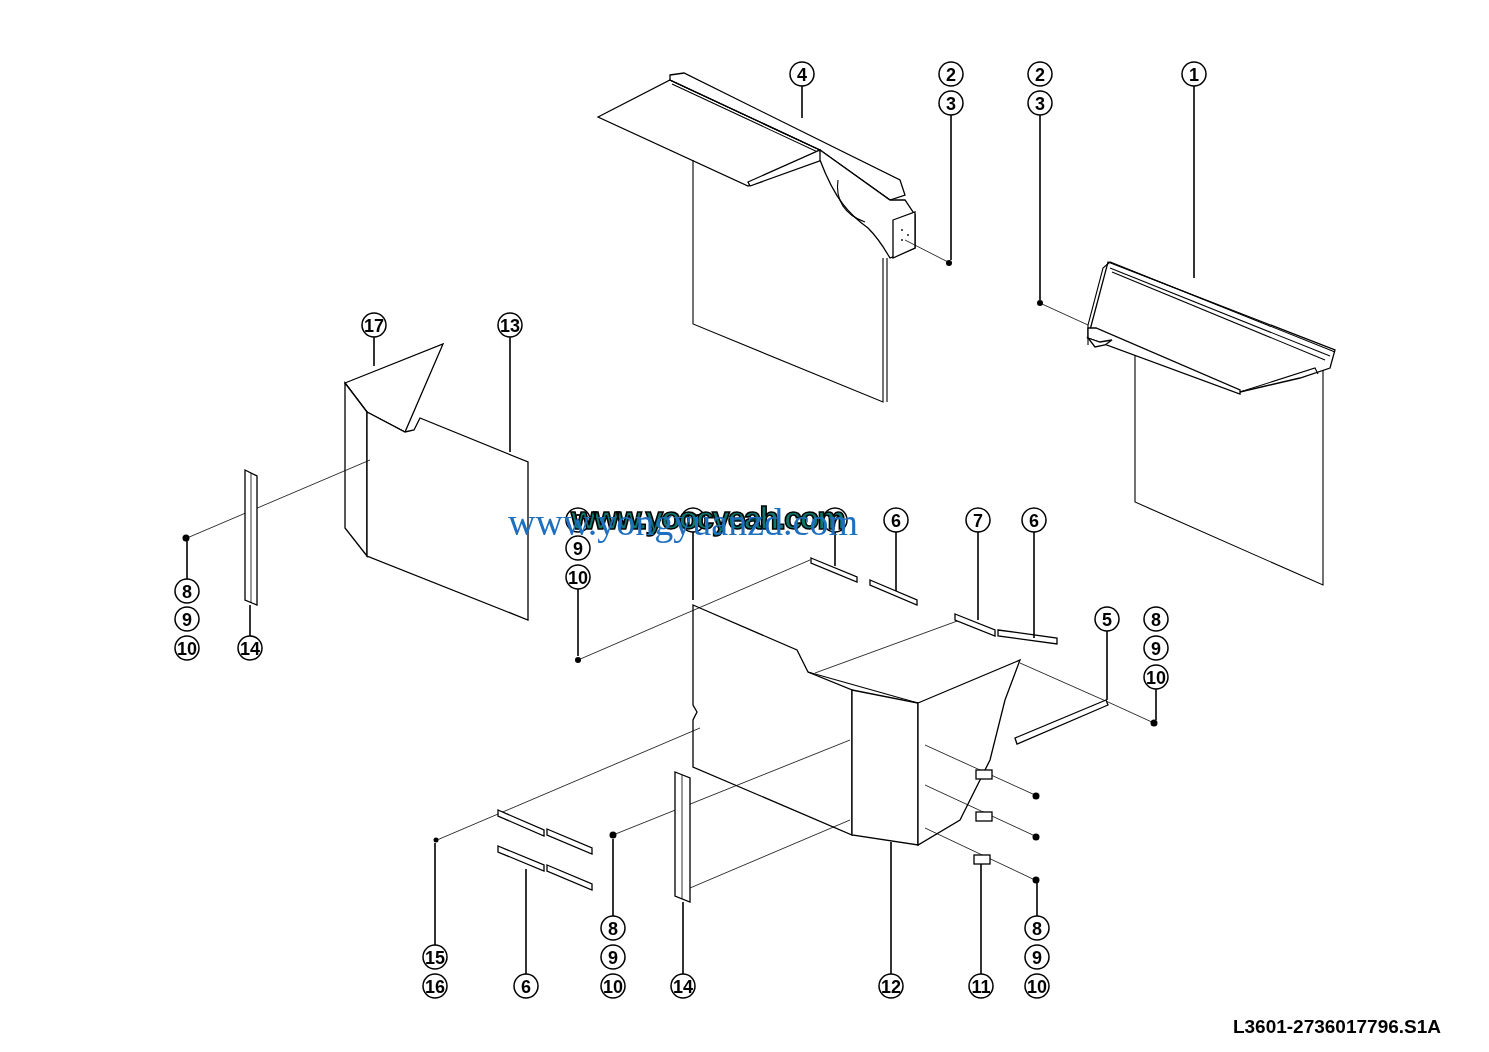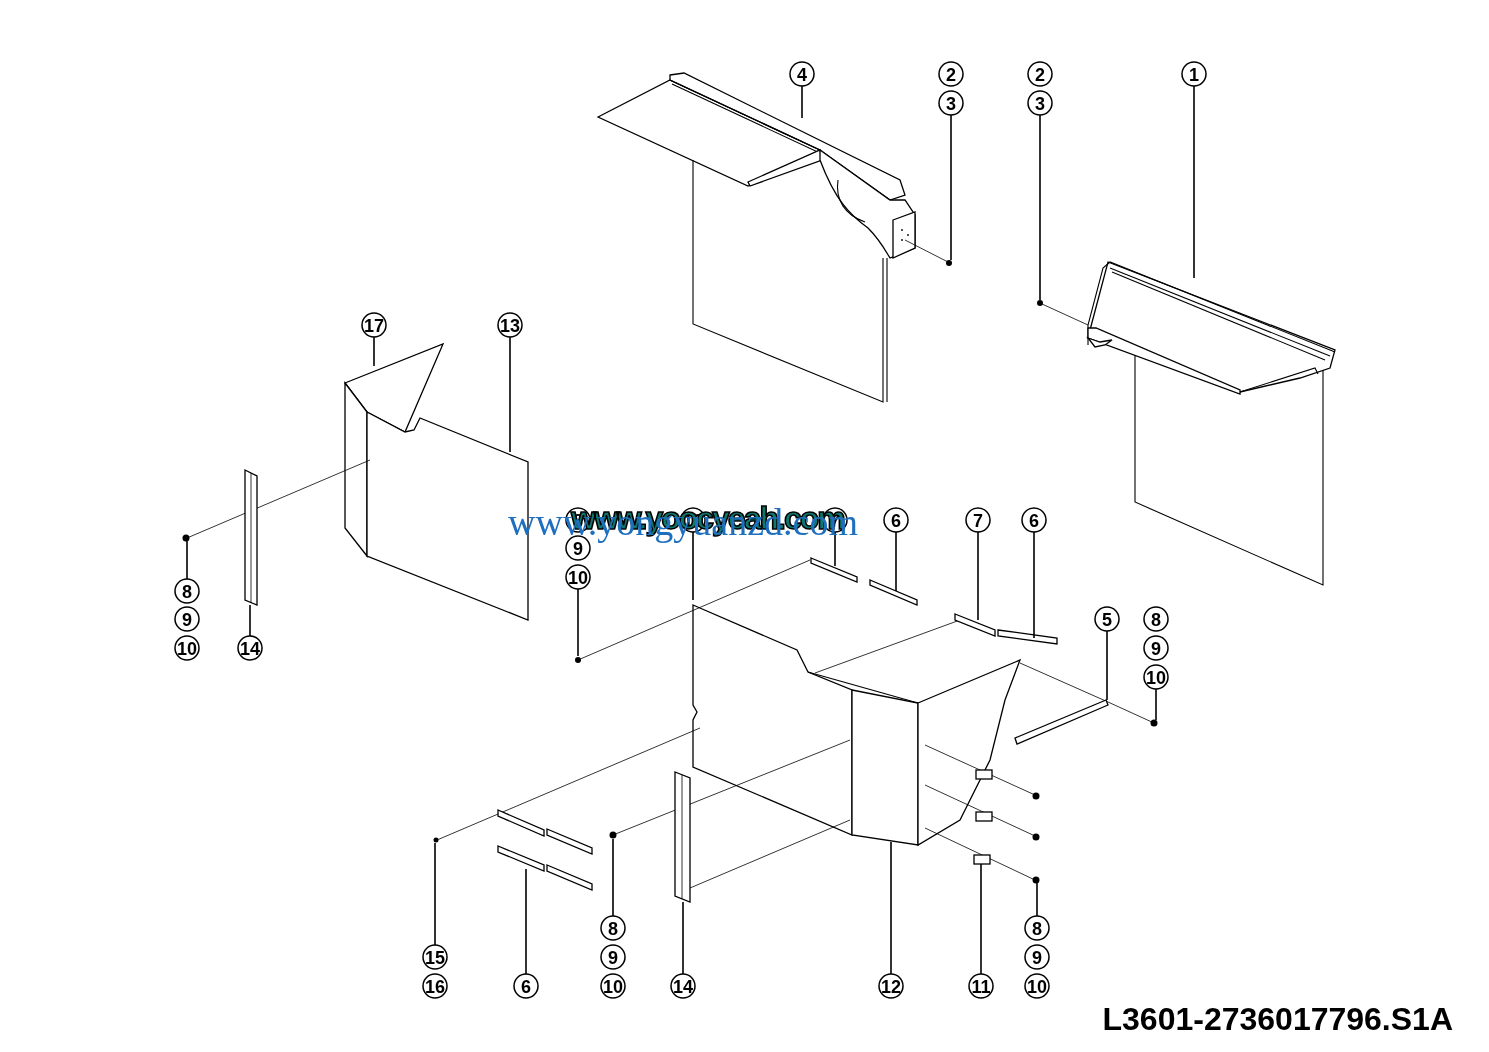--- a/index.html
+++ b/index.html
@@ -5,21 +5,21 @@
   html, body { margin: 0; padding: 0; background: #ffffff; }
   body { width: 1489px; height: 1052px; position: relative; overflow: hidden; font-family: "Liberation Sans", sans-serif; }
   #diagram { position: absolute; left: 0; top: 0; width: 1489px; height: 1052px; }
   .ln { stroke: #000; fill: none; stroke-width: 1.1; }
   .lead { stroke: #000; fill: none; stroke-width: 1.6; }
   .panel { stroke: #000; fill: #fff; stroke-width: 1.3; }
   .thin { stroke: #000; fill: none; stroke-width: 0.8; }
   .dot { fill: #000; }
   .callout circle { fill: #fff; stroke: #000; stroke-width: 1.5; }
   .callout text { font-family: "Liberation Sans", sans-serif; font-weight: bold; font-size: 18px; fill: #000; text-anchor: middle; dominant-baseline: central; }
-  .doc-id { position: absolute; right: 36px; bottom: 14px; font-family: "Liberation Sans", sans-serif; font-weight: bold; font-size: 32px; color: #000; }
+  .doc-id { position: absolute; right: 48px; bottom: 14px; font-family: "Liberation Sans", sans-serif; font-weight: bold; font-size: 19px; color: #000; }
   .wm { position: absolute; white-space: nowrap; pointer-events: none; }
   .wm-gray { left: 571px; top: 500px; font-family: "Liberation Sans", sans-serif; font-weight: bold; font-size: 32px; color: #0f766e; -webkit-text-stroke: 1.6px #000; letter-spacing: -2px; }
   .wm-blue { left: 508px; top: 500px; font-family: Liberation Serif, serif; font-size: 38px; color: #1f6fbf; }
 </style>
 </head>
 <body>
 
 <svg id="diagram" viewBox="0 0 1489 1052" xmlns="http://www.w3.org/2000/svg">
 
   <g>

